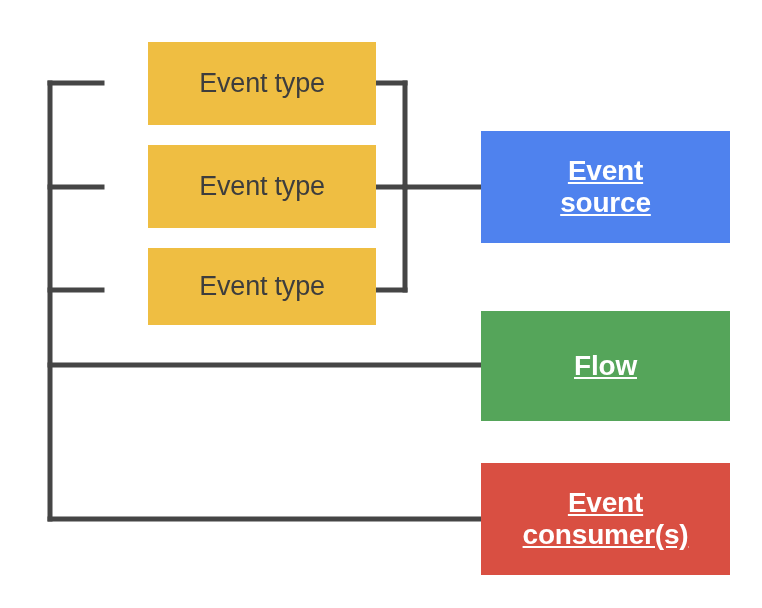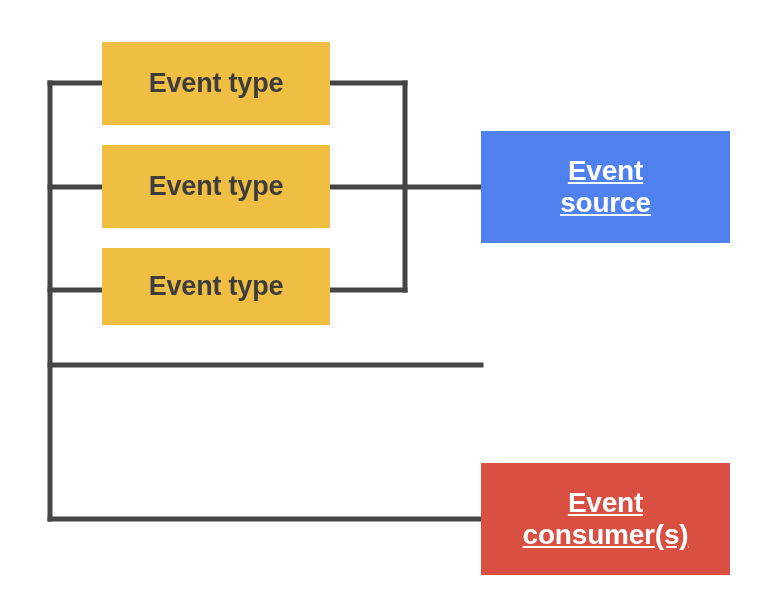--- a/index.html
+++ b/index.html
@@ -33,22 +33,23 @@
     box-sizing: border-box;
     line-height: 1.16;
     letter-spacing: -0.2px;
   }
   .node-label {
     display: block;
     white-space: pre-line;
   }
   .node-event-type {
     font-size: 27px;
-    font-weight: bold;
+    font-weight: normal;
     color: #3d3d3d;
+    margin-left: 46px;
   }
   .node-primary {
     font-size: 28px;
     font-weight: bold;
     color: #ffffff;
     text-decoration: underline;
   }
 </style>
 </head>
 <body>
@@ -87,19 +88,22 @@
 
   <div class="node node-event-type" style="left: 102px; top: 248px; width: 228px; height: 77px; background: rgb(239, 190, 66); color: rgb(61, 61, 61);">
     <span class="node-label">Event type</span>
   </div>
 
   <div class="node node-primary" style="left: 481px; top: 131px; width: 249px; height: 112px; background: rgb(79, 130, 238); color: rgb(255, 255, 255);">
     <span class="node-label">Event
 source</span>
   </div>
 
+  <div class="node node-primary" style="left: 481px; top: 311px; width: 249px; height: 110px; background: rgb(85, 165, 90); color: rgb(255, 255, 255);">
+    <span class="node-label">Flow</span>
+  </div>
 
   <div class="node node-primary" style="left: 481px; top: 463px; width: 249px; height: 112px; background: rgb(217, 79, 66); color: rgb(255, 255, 255);">
     <span class="node-label">Event
 consumer(s)</span>
   </div>
 
 </div>
 
 </body></html>

